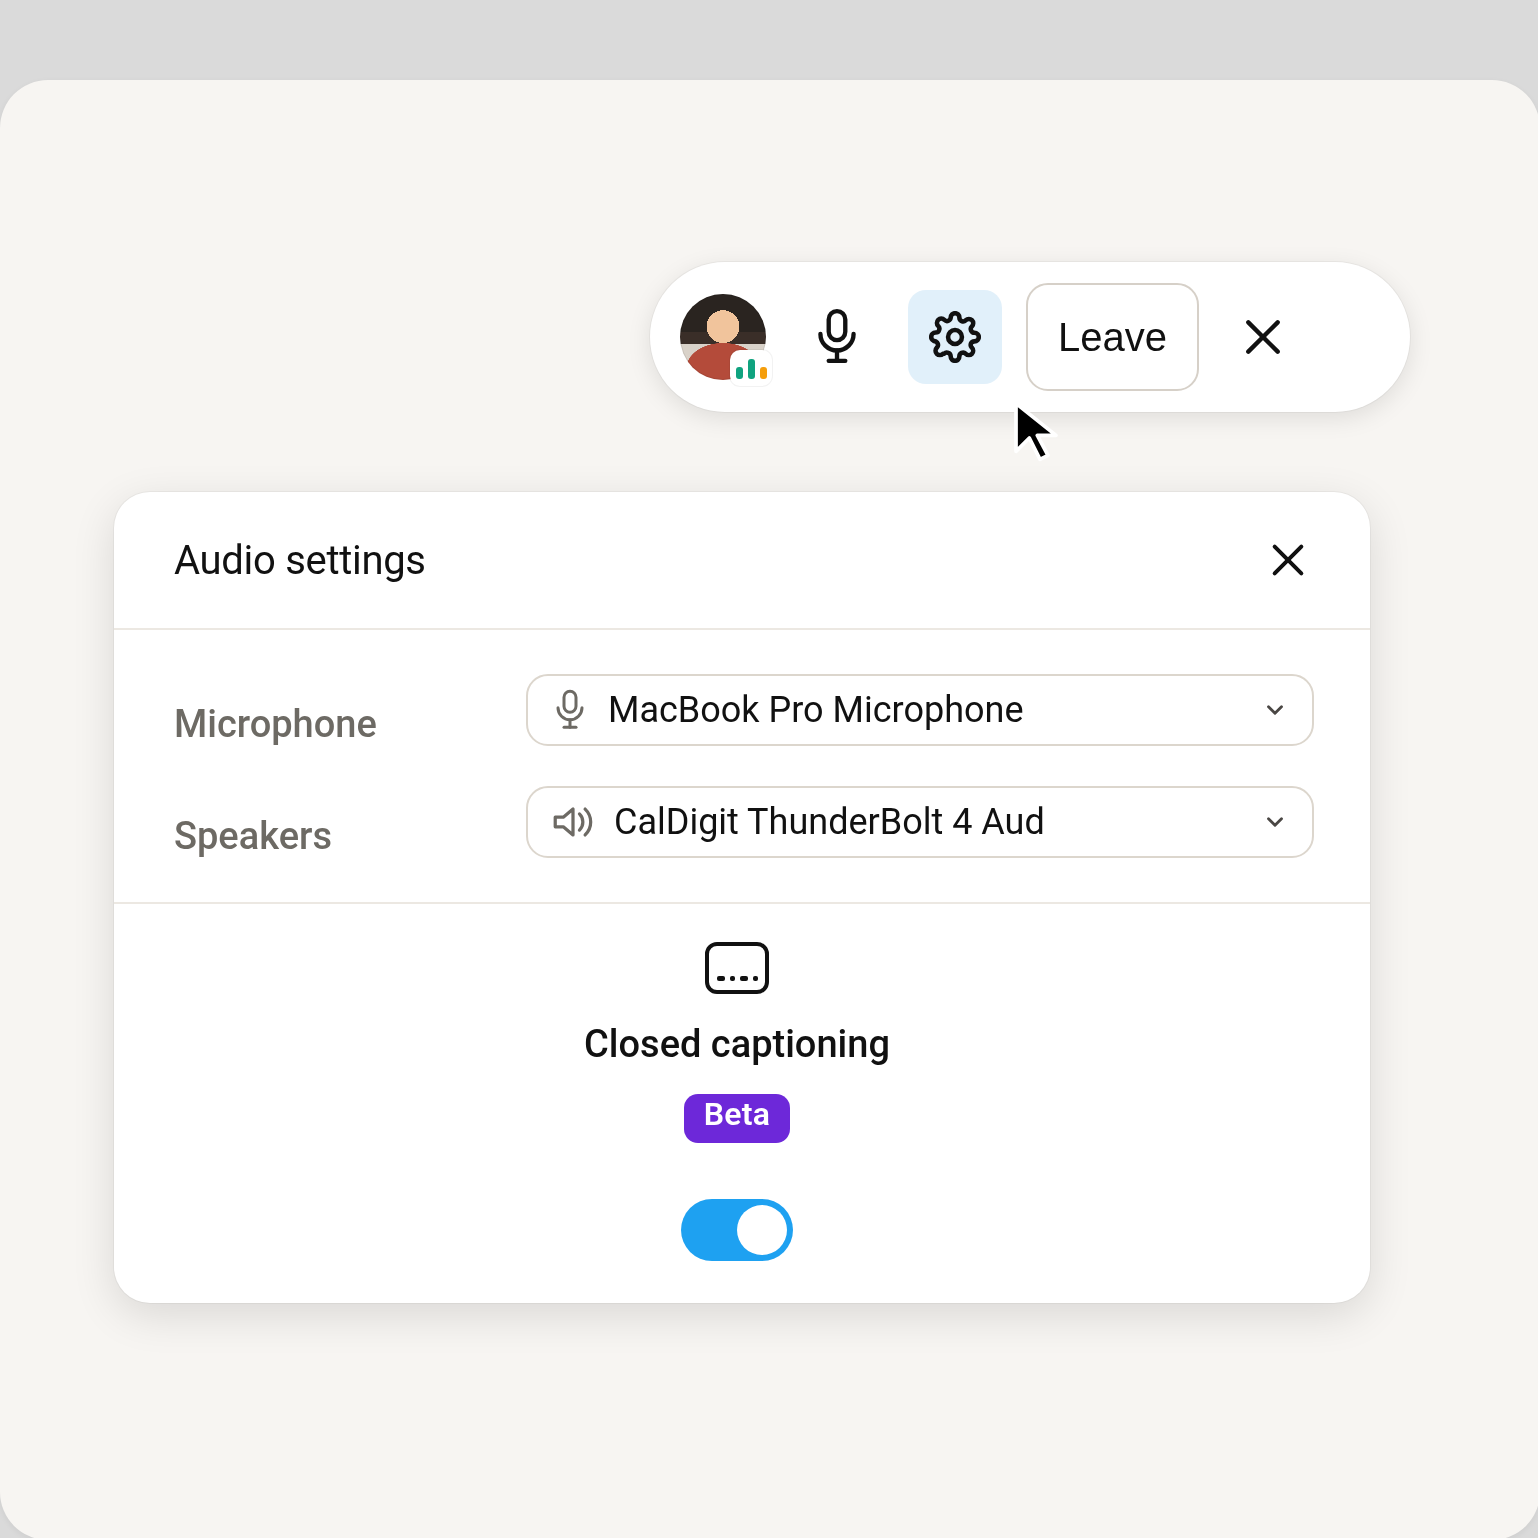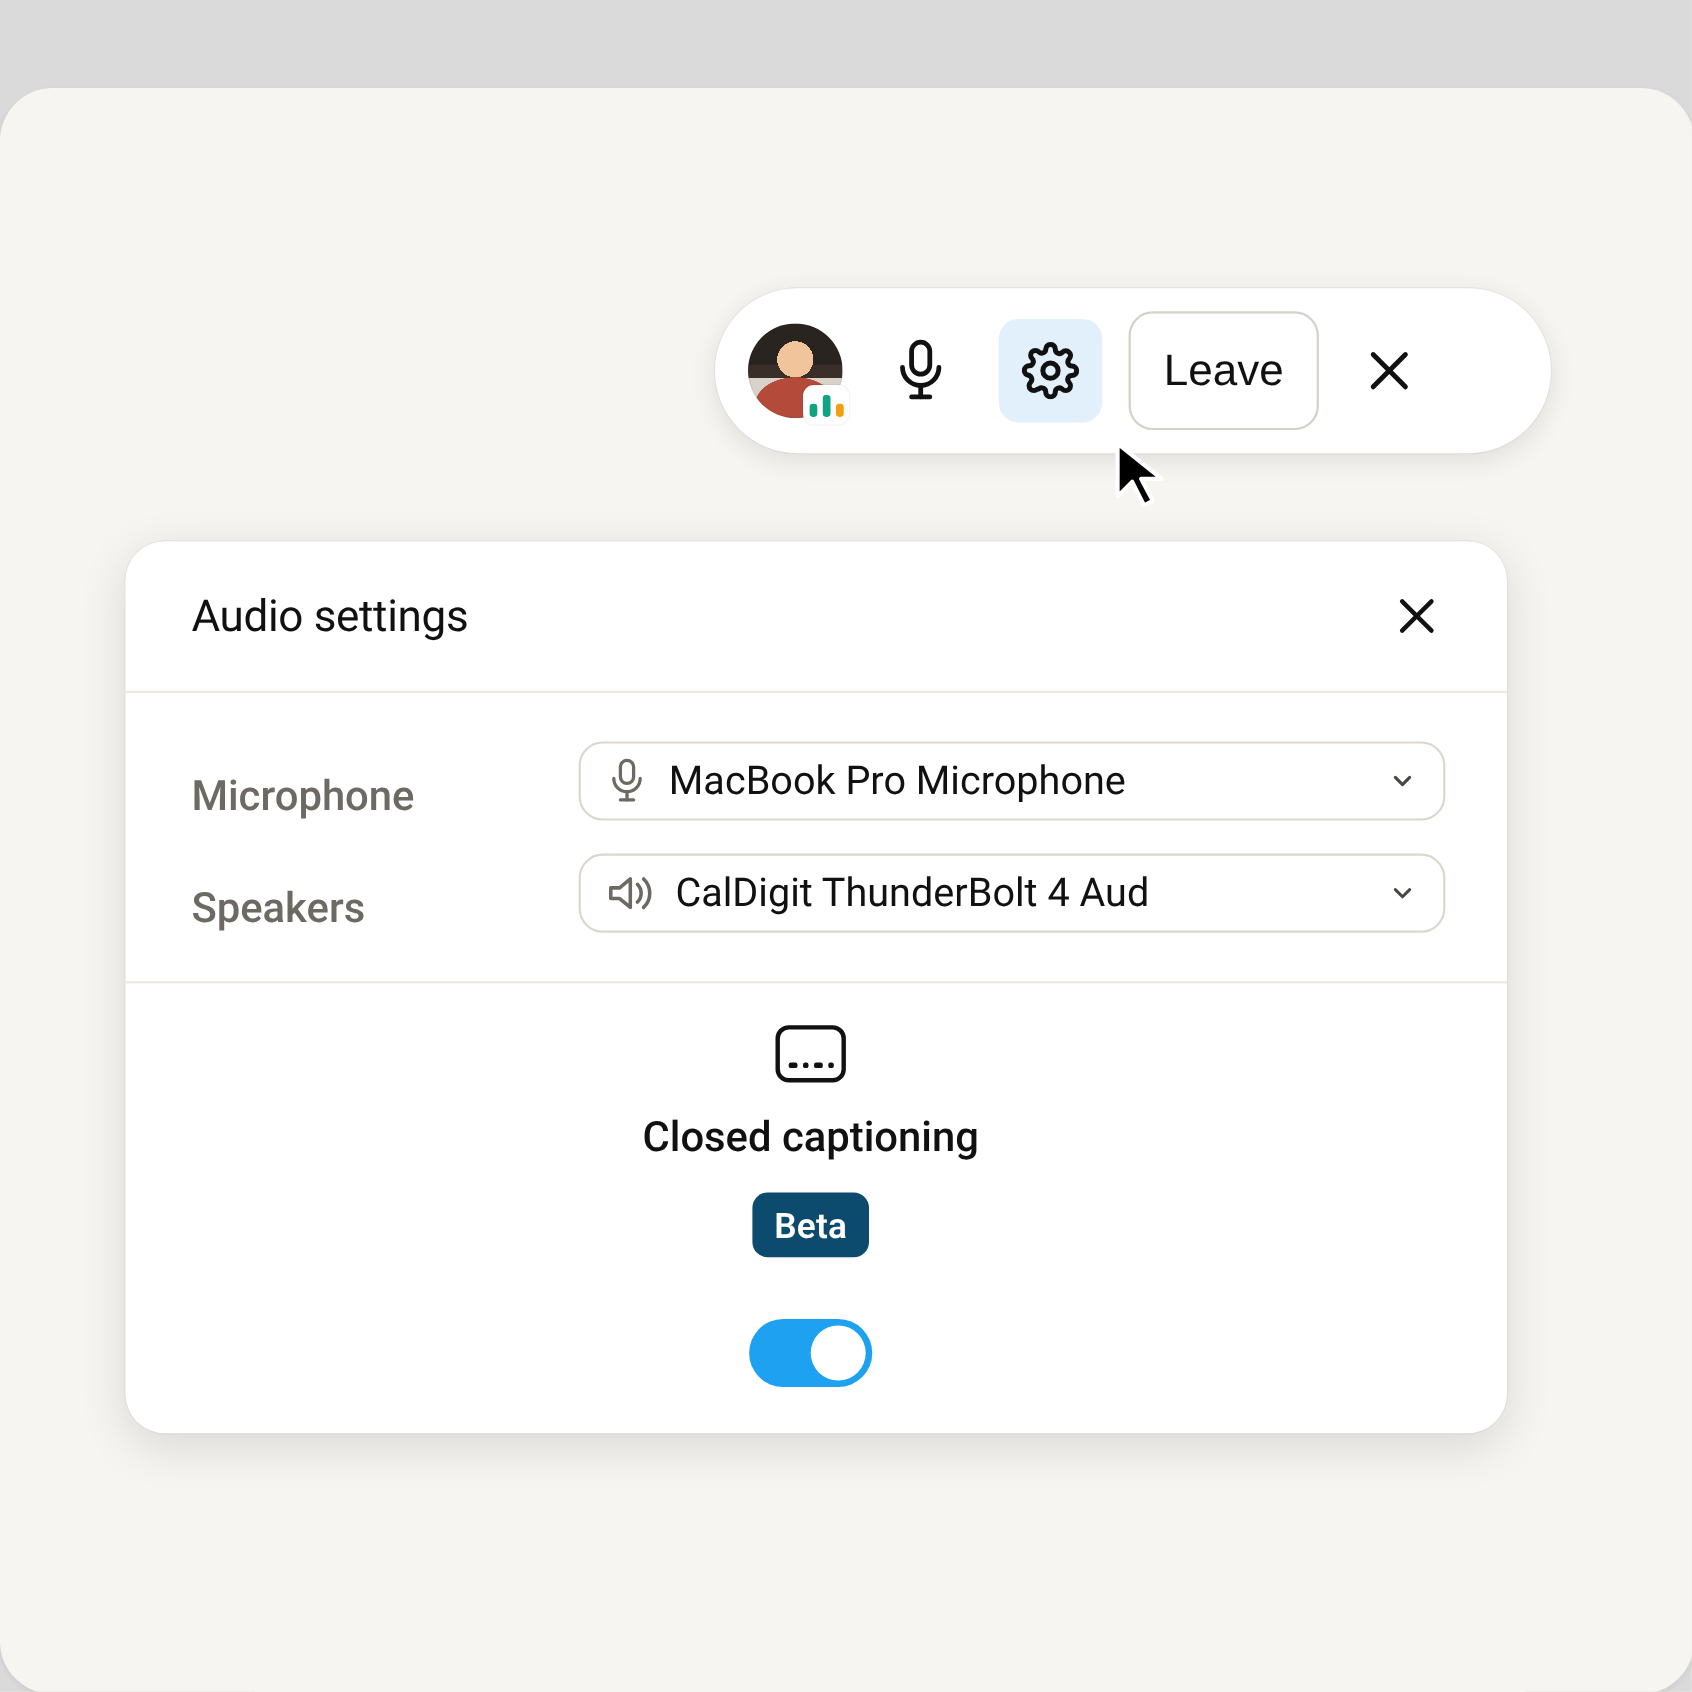--- a/index.html
+++ b/index.html
@@ -163,21 +163,21 @@
 
   .card-body {
     padding: 44px 56px 44px 60px;
     border-bottom: 2px solid #ece8e2;
   }
   .row {
     display: flex;
     align-items: flex-end;
     gap: 16px;
   }
-  .row + .row { margin-top: 30px; }
+  .row + .row { margin-top: 40px; }
   .row-label {
     width: 336px;
     font-size: 38px;
     font-weight: 500;
     color: #6d6a64;
     flex-shrink: 0;
   }
   .select {
     flex: 1;
     height: 72px;
@@ -222,25 +222,25 @@
   .cc-icon-box i{
     display:block;width:8px;height:5px;background:#111;border-radius:2px;
   }
   .cc-icon-box i.s{width:5px;}
   .cc-label {
     font-size: 38px;
     font-weight: 500;
     color: #111;
   }
   .beta {
-    background: #0c4a6e;
+    background: #6d28d9;
     color: #fff;
     font-size: 32px;
     font-weight: 600;
-    padding: 11px 20px 10px;
+    padding: 1px 20px 10px;
     border-radius: 14px;
     letter-spacing: 0.2px;
   }
   .spacer { flex: 1; }
   .toggle {
     position: relative;
     width: 112px;
     height: 62px;
     background: #1ea1f1;
     border-radius: 40px;

